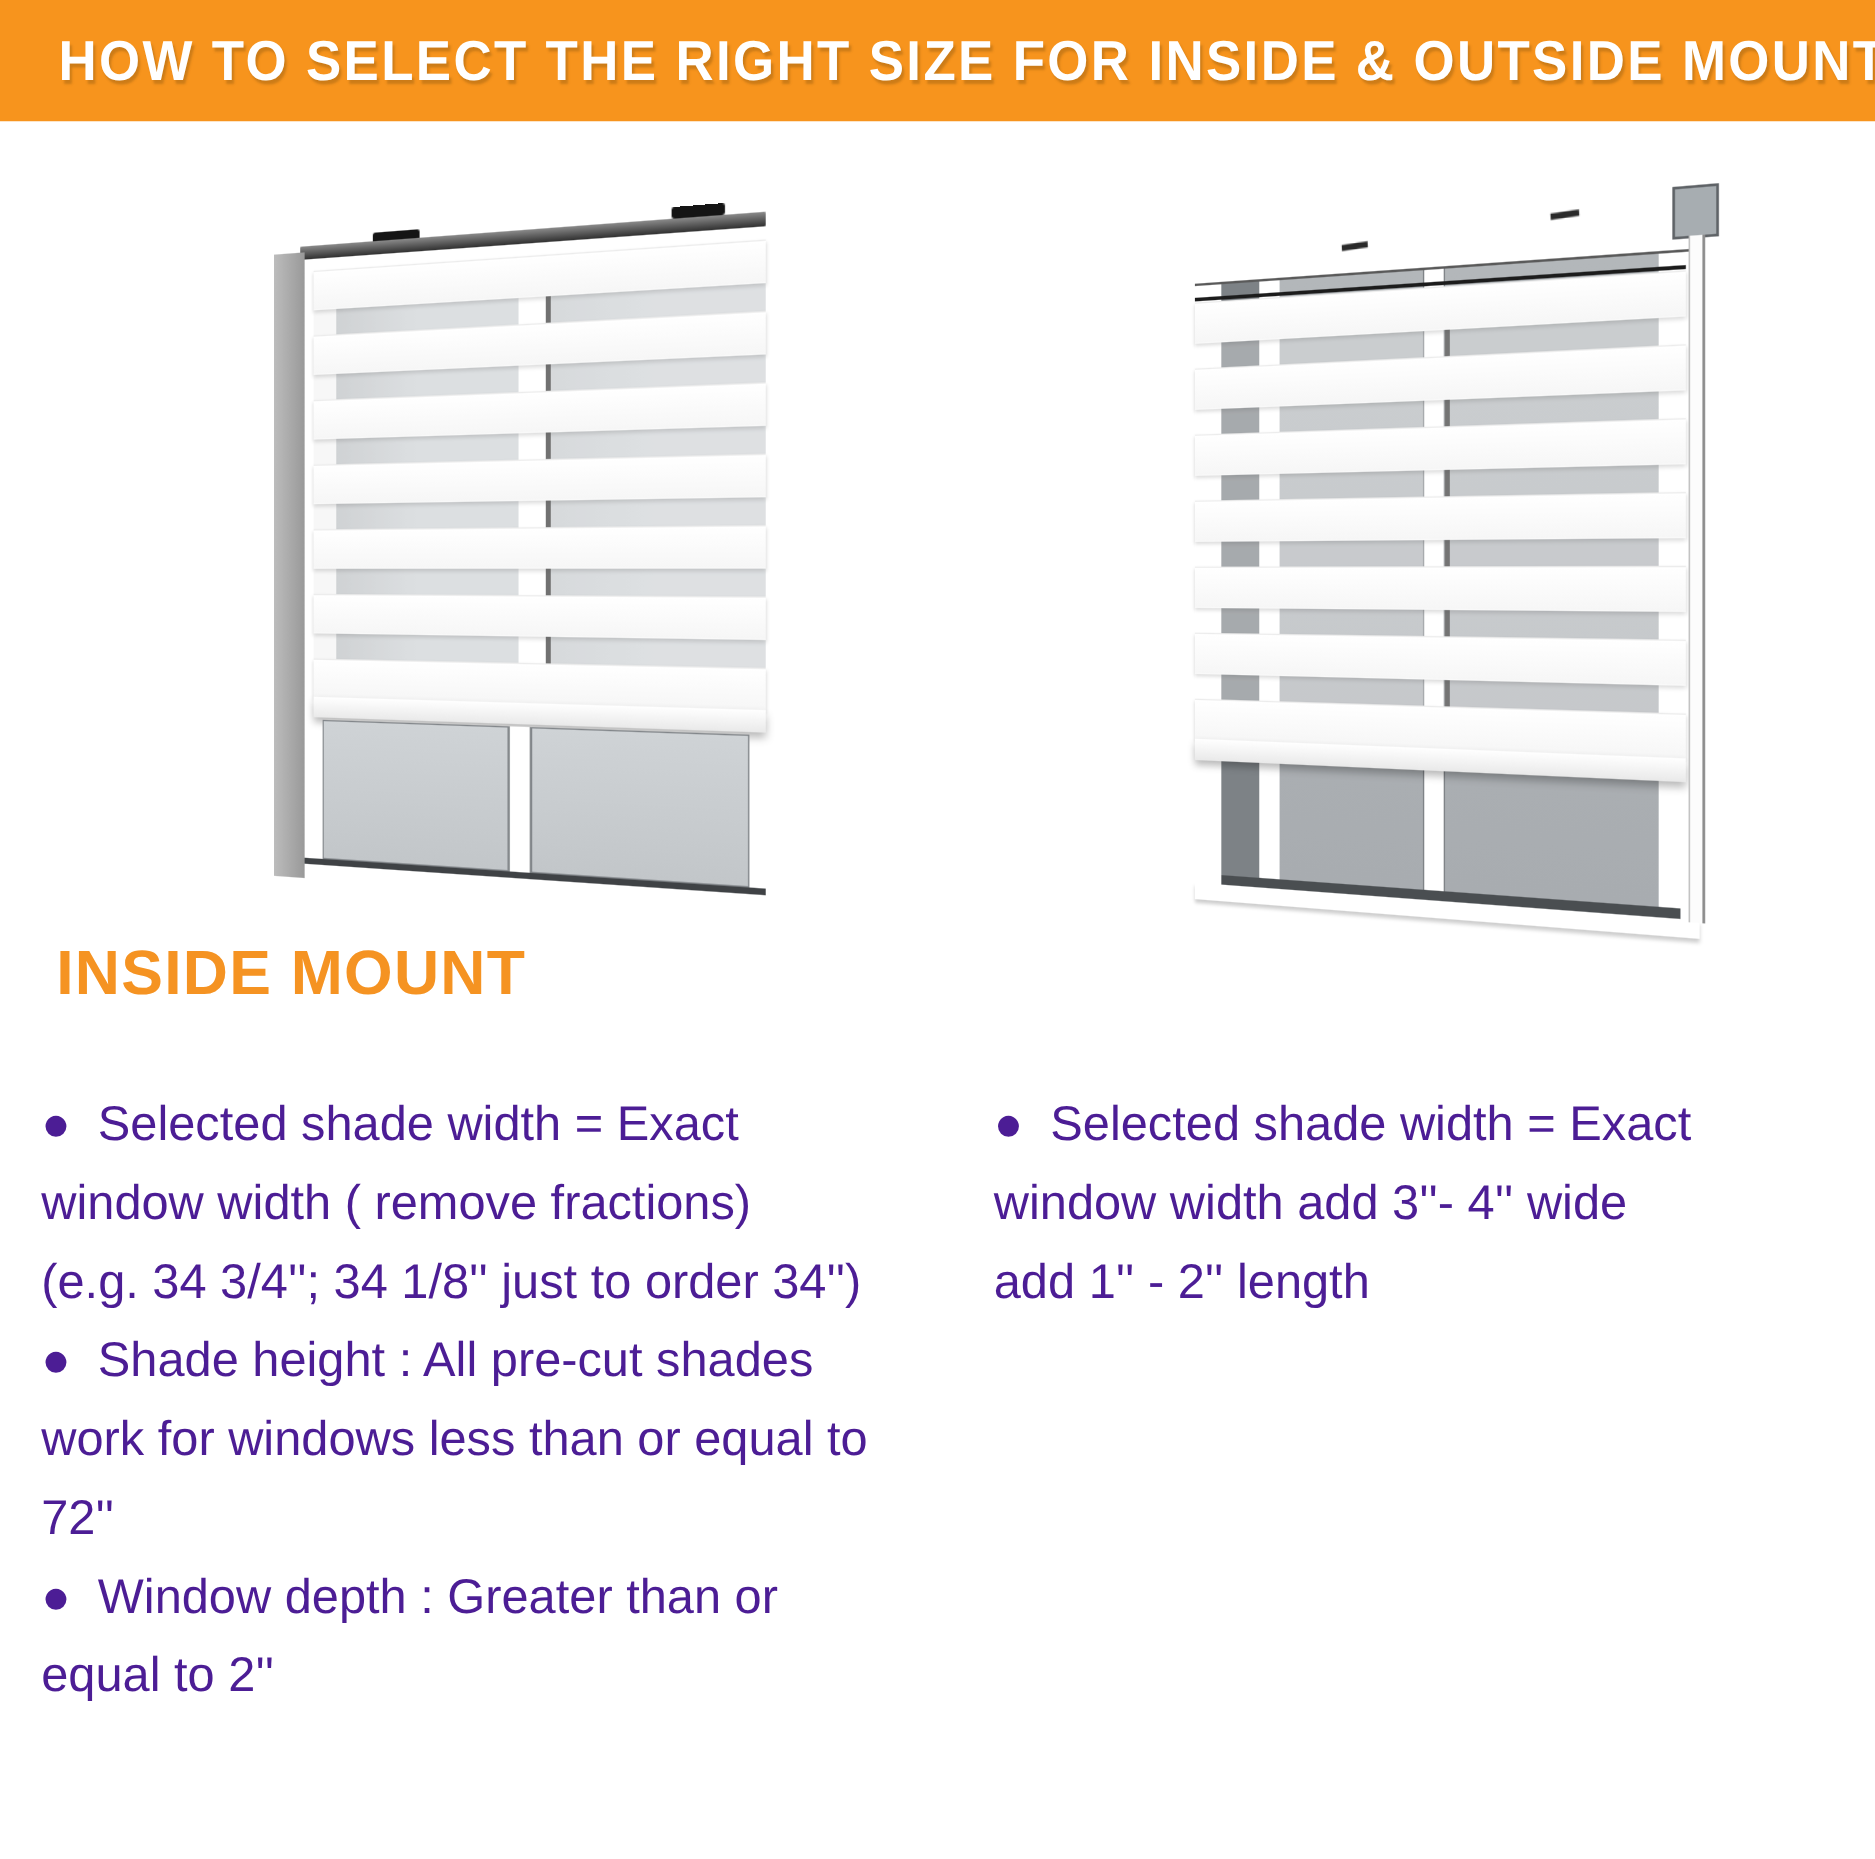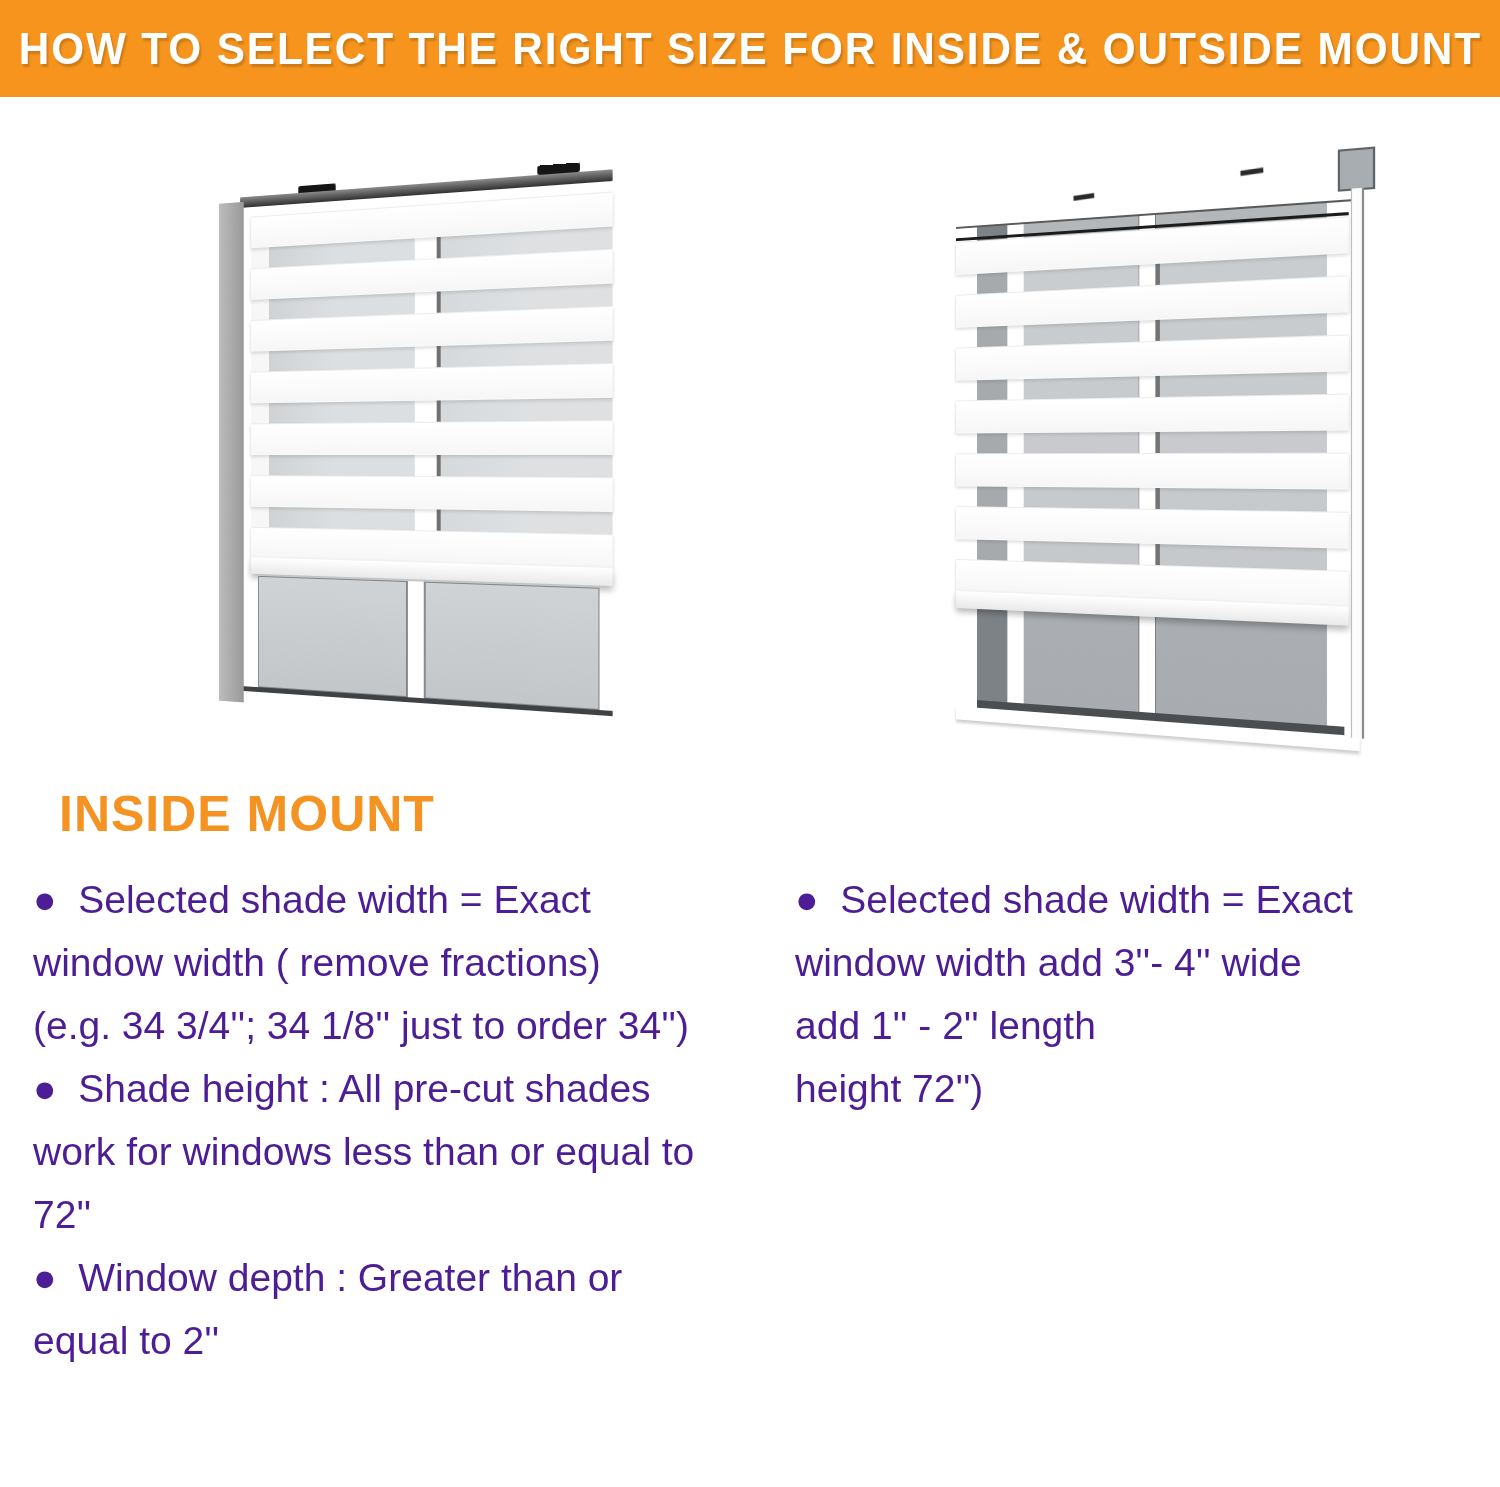--- a/index.html
+++ b/index.html
@@ -1,21 +1,21 @@
 <!DOCTYPE html>
 <html><head>
 <meta charset="utf-8">
 <style>
   html,body{margin:0;padding:0;background:#ffffff;}
   body{width:1500px;height:1487px;position:relative;font-family:"Liberation Sans",sans-serif;}
   .page{position:absolute;left:0;top:0;width:1500px;height:1487px;background:#ffffff;overflow:hidden;}
 
   
   .banner{position:absolute;left:0;top:0;width:1500px;height:97px;background:#F7941D;
-          display:flex;align-items:center;justify-content:center;}
+          display:flex;align-items:center;justify-content:flex-start;}
   .banner h1{margin:0;color:#ffffff;font-size:45px;font-weight:800;letter-spacing:2px;
              white-space:nowrap;transform:scaleX(.94);
              text-shadow:2px 3px 2px rgba(95,60,10,.28);}
 
   
   .fig{position:absolute;}
   .fig-inside{left:150px;top:148px;width:440px;height:640px;}
   .fig-outside{left:880px;top:135px;width:480px;height:655px;}
   .scene{position:absolute;backface-visibility:hidden;}
   .scene-inside{left:15px;top:12px;width:400px;height:560px;transform:perspective(700px) rotateY(-11deg);}
@@ -25,21 +25,21 @@
   .slat{position:absolute;left:0;right:0;background:linear-gradient(180deg,#ffffff,#f6f6f6);
         box-shadow:0 2px 3px rgba(0,0,0,.20);border-top:1px solid #ececec;}
   .sheer{position:absolute;left:0;right:0;background:rgba(255,255,255,.32);}
   .bottom-rail{position:absolute;left:0;right:0;background:linear-gradient(180deg,#ffffff,#e9e9e9);
         box-shadow:0 4px 6px rgba(0,0,0,.28);}
   .bracket{background:#151515;border-radius:2px;}
   .pane{box-shadow:inset 0 0 0 1px #82868a;}
 
   
   .heading{position:absolute;margin:0;font-size:50px;font-weight:700;letter-spacing:1px;color:#F59322;white-space:nowrap;}
-  .heading-inside{left:45px;top:785px;margin-left:14px;}
+  .heading-inside{left:45px;top:749px;}
   .heading-outside{left:818px;top:783px;}
 
   .list{position:absolute;color:#4c1d95;font-size:39px;line-height:63px;}
   .list-inside{left:33px;top:868px;width:730px;}
   .list-outside{left:795px;top:868px;width:705px;}
   .line{white-space:pre;}
 
   .footnote{position:absolute;left:0;top:1432px;width:1500px;text-align:center;
             color:#111111;font-size:35px;}
 </style>
@@ -141,17 +141,16 @@
     <div class="line">work for windows less than or equal to</div>
     <div class="line">72''</div>
     <div class="line">●  Window depth : Greater than or</div>
     <div class="line">equal to 2''</div>
   </div>
 
   <div class="list list-outside">
     <div class="line">●  Selected shade width = Exact</div>
     <div class="line">window width add 3''- 4'' wide</div>
     <div class="line">add 1'' - 2'' length</div>
-    <div class="line">height 72'')</div>
   </div>
 
 
 </div>
 
 </body></html>

